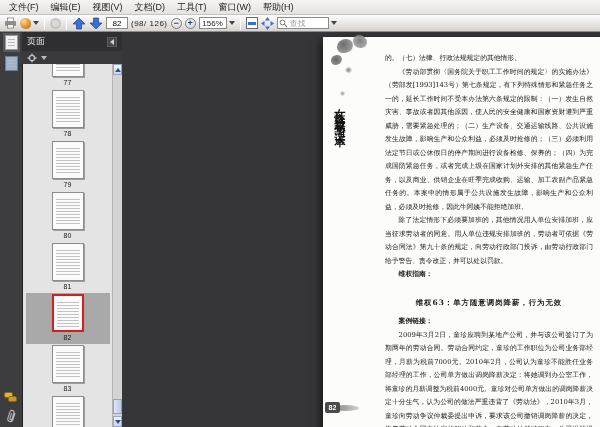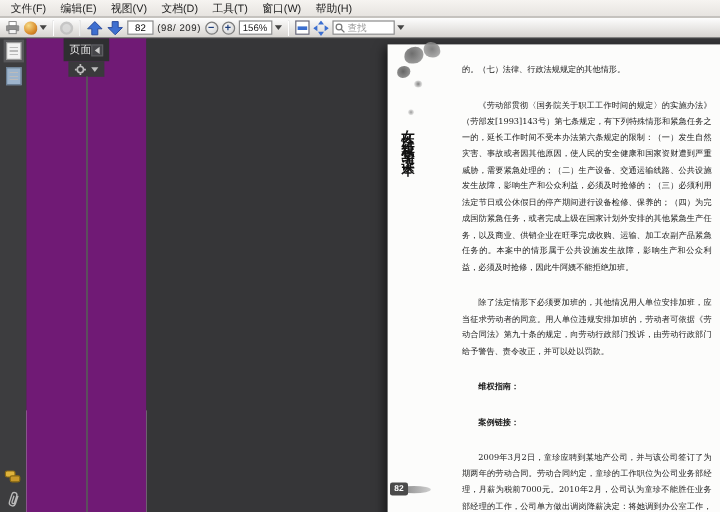--- a/index.html
+++ b/index.html
@@ -55,21 +55,21 @@
   .doc-ico .ln { position:absolute; left:2px; right:2px; top:3px; height:8px;
       background:repeating-linear-gradient(180deg,#bbb 0 1px,transparent 1px 3px); }
   .doc-ico.blue { background:#9db4cc; border-color:#6b7f94; }
   .bubbles { position:relative; width:14px; height:12px; }
   .bubbles i { position:absolute; display:block; width:9px; height:6px; border-radius:2px;
       background:#e0b43c; border:1px solid #8a6a14; }
   .bubbles i:nth-child(1){ left:0; top:1px; }
   .bubbles i:nth-child(2){ left:4px; top:5px; background:#c9992a; }
 
   
-  .sidebar { width:100px; display:flex; flex-direction:column; background:#701a75;align-items:center; }
+  .sidebar { width:100px; display:flex; flex-direction:column; background:#86efac; }
   .sb-header { height:19px; background:#2f2f31; color:#e8e8e8; font-size:9px;
       display:flex; align-items:center; padding:0 5px; }
   .sb-header .title { flex:1; }
   .sb-hbtn { width:10px; height:10px; background:#46464a; border:1px solid #5c5c60;
       display:flex; align-items:center; justify-content:center; }
   .tri-left { width:0; height:0; border-top:3px solid transparent; border-bottom:3px solid transparent;
       border-right:4px solid #cfcfcf; }
   .sb-options { height:13px; background:#3a3a3c; display:flex; align-items:center;
       padding:0 5px; gap:2px; }
   .thumbs { flex:1; position:relative; background:#e4e4e4; overflow:hidden;
@@ -102,21 +102,21 @@
   .viewer { flex:1; position:relative; background:#363638; overflow:hidden; }
   .page { position:absolute; left:201px; top:5px; width:420px; height:420px;
       background:#fcfcfb; box-shadow:-3px 3px 8px rgba(0,0,0,.55); }
   .blob { position:absolute; filter:blur(.4px); opacity:.85; }
   .vtitle { position:absolute; left:8px; top:62px; writing-mode:vertical-rl;
       font-family:"DejaVu Serif", serif; font-weight:bold; font-size:11px;
       letter-spacing:4px; color:#111; }
   .doc-content { position:absolute; left:62px; top:15px; width:208px;
       font-family:"DejaVu Serif", serif; font-size:6.8px; line-height:13.5px;
       color:#1a1a1a; text-align:justify; }
-  .blk.indent, .blk.bold-indent { text-indent:2em;margin-top:16px; }
+  .blk.indent, .blk.bold-indent { text-indent:2em; }
   .blk.bold-indent { font-weight:bold; }
   .blk.heading { text-align:center; font-weight:bold; letter-spacing:1px;
       font-size:7.4px; margin:14px 0 6px; text-indent:0; }
   .badge { position:absolute; left:2px; top:365px; width:40px; height:12px; }
   .badge .swoosh { position:absolute; left:6px; top:3px; width:28px; height:6px;
       border-radius:50%; background:linear-gradient(90deg,#7d7d7d,#d0d0d0); }
   .badge .num { position:absolute; left:0; top:0; width:15px; height:11px;
       background:#4a4a4a; border-radius:2px; color:#fff; font-size:7px; font-weight:bold;
       display:flex; align-items:center; justify-content:center; }
   svg { display:block; }
@@ -163,21 +163,21 @@
       </span>
     </div>
     <div class="tbtn">
       <span>
         <svg width="14" height="13">
             <polygon points="7,12 1,6 4.5,6 4.5,1 9.5,1 9.5,6 13,6" fill="#3e6fd0" stroke="#27489a" stroke-width=".8"></polygon>
           </svg>
       </span>
     </div>
     <input class="page-input" value="82" style="">
-    <span class="count">(98/ 209)</span>
+    <span class="count">(98/ 126)</span>
     <div class="tbtn">
       <span class="zoom-circle">−</span>
     </div>
     <div class="tbtn">
       <span class="zoom-circle">+</span>
     </div>
     <div class="tbtn">
       <span class="zoom-box">156%</span>
       <span class="caret-down"></span>
     </div>
@@ -318,20 +318,21 @@
         <span class="blob" style="left:22px;top:30px;width:7px;height:6px;border-radius:50%;background:radial-gradient(circle, #6a6a6a, transparent 85%);"></span>
         <span class="blob" style="left:17px;top:54px;width:5px;height:5px;border-radius:50%;background:radial-gradient(circle, #8a8a8a, transparent 85%);"></span>
 
         <div class="vtitle">女性维权学习读本</div>
 
         <div class="doc-content" id="doc-content">
             <div class="blk plain">的。（七）法律、行政法规规定的其他情形。</div>
             <div class="blk indent">《劳动部贯彻〈国务院关于职工工作时间的规定〉的实施办法》（劳部发[1993]143号）第七条规定，有下列特殊情形和紧急任务之一的，延长工作时间不受本办法第六条规定的限制：（一）发生自然灾害、事故或者因其他原因，使人民的安全健康和国家资财遭到严重威胁，需要紧急处理的；（二）生产设备、交通运输线路、公共设施发生故障，影响生产和公众利益，必须及时抢修的；（三）必须利用法定节日或公休假日的停产期间进行设备检修、保养的；（四）为完成国防紧急任务，或者完成上级在国家计划外安排的其他紧急生产任务，以及商业、供销企业在旺季完成收购、运输、加工农副产品紧急任务的。本案中的情形属于公共设施发生故障，影响生产和公众利益，必须及时抢修，因此牛阿姨不能拒绝加班。</div>
             <div class="blk indent">除了法定情形下必须要加班的，其他情况用人单位安排加班，应当征求劳动者的同意。用人单位违规安排加班的，劳动者可依据《劳动合同法》第九十条的规定，向劳动行政部门投诉，由劳动行政部门给予警告、责令改正，并可以处以罚款。</div>
             <div class="blk bold-indent">维权指南：</div>
+            <div class="blk heading">维权63：单方随意调岗降薪，行为无效</div>
             <div class="blk bold-indent">案例链接：</div>
             <div class="blk indent">2009年3月2日，童珍应聘到某地产公司，并与该公司签订了为期两年的劳动合同。劳动合同约定，童珍的工作职位为公司业务部经理，月薪为税前7000元。2010年2月，公司认为童珍不能胜任业务部经理的工作，公司单方做出调岗降薪决定：将她调到办公室工作，将童珍的月薪调整为税前4000元。童珍对公司单方做出的调岗降薪决定十分生气，认为公司的做法严重违背了《劳动法》，2010年3月，童珍向劳动争议仲裁委提出申诉，要求该公司撤销调岗降薪的决定，恢复劳动合同中约定的职位和薪金。在劳动仲裁过程中，公司没能提供一份明确证明童珍入职后不胜任工作的考核和评估证据，也没</div>
           </div>
 
         <div class="badge">
           <span class="swoosh"></span>
           <span class="num">82</span>
         </div>
       </div>
     </div>

